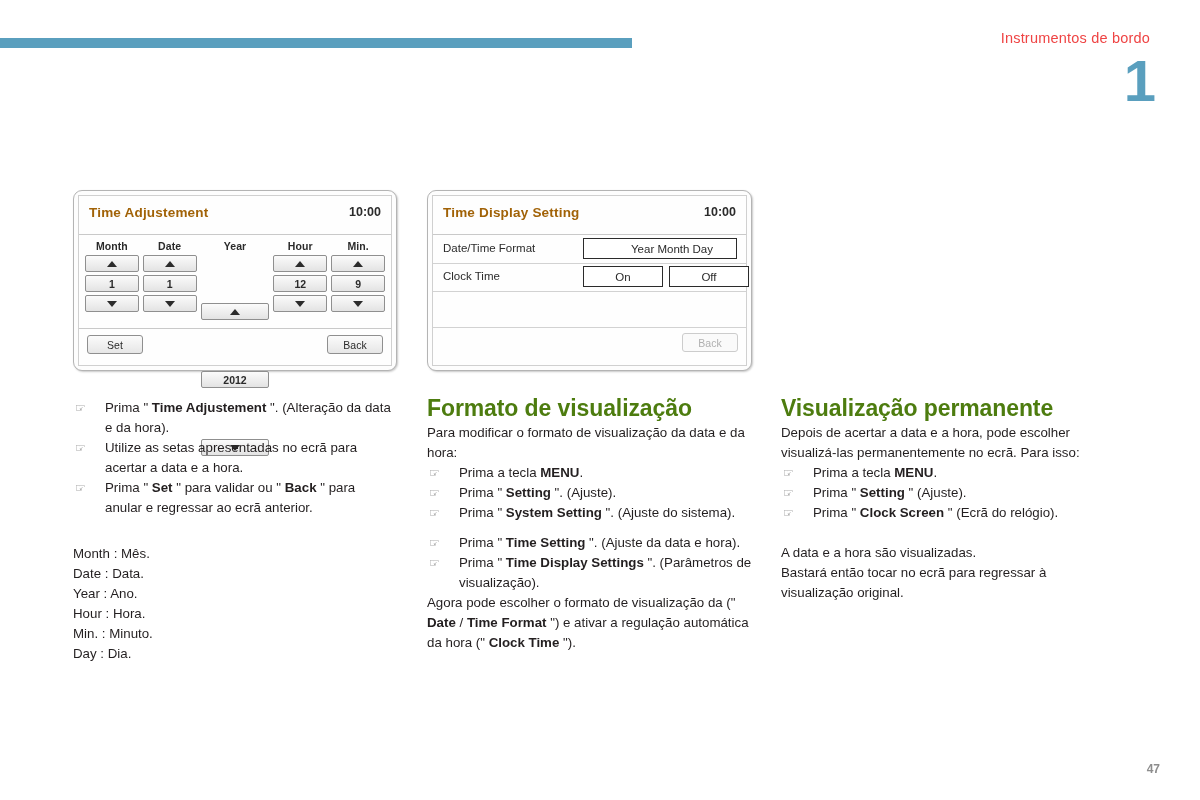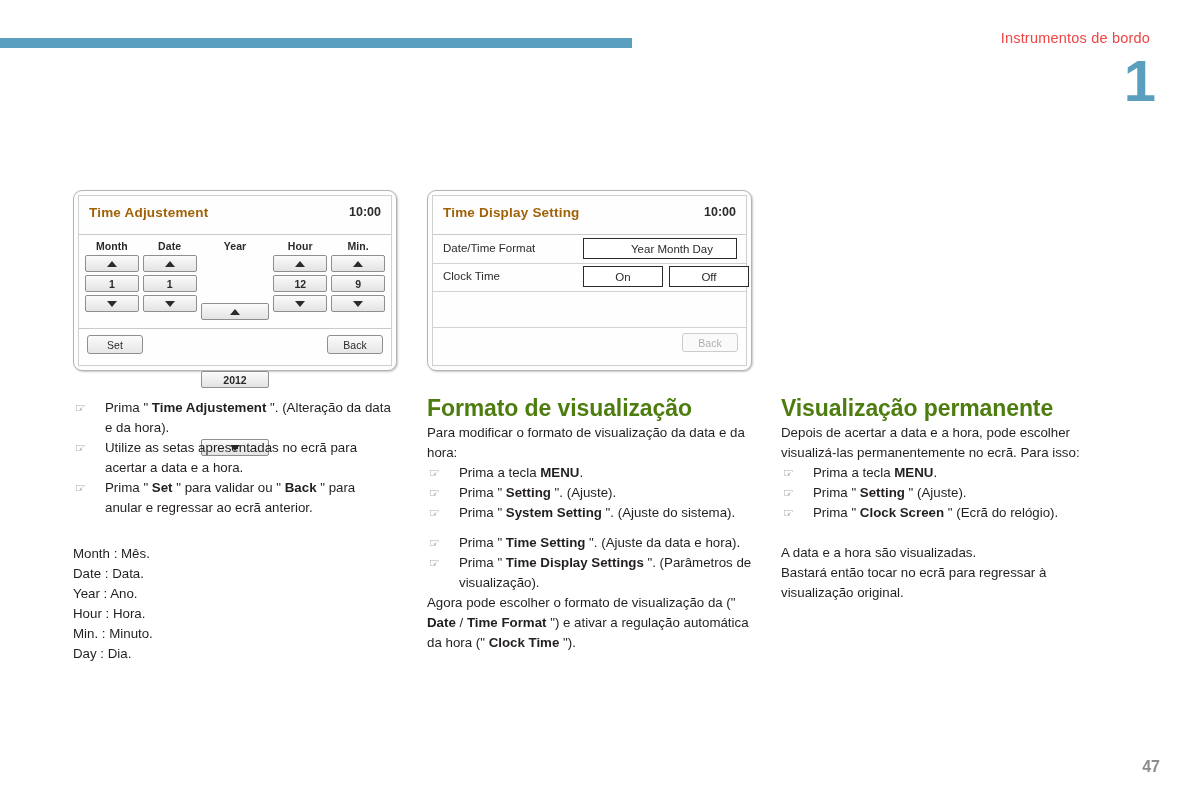--- a/index.html
+++ b/index.html
@@ -251,21 +251,21 @@
   .gap-md { height: 20px; }
   .gap-lg { height: 26px; }
   b { font-weight: bold; }
   .glossary div { white-space: nowrap; }
 
   
   #page-number {
     position: absolute;
     right: 40px;
     bottom: 24px;
-    font-size: 16px;
+    font-size: 12px;
     font-weight: bold;
     color: #8d8d8d;
   }
 </style>
 </head>
 <body>
 
 <div id="header-rule"></div>
 <div id="header-title">Instrumentos de bordo</div>
 <div id="chapter-number">1</div>

